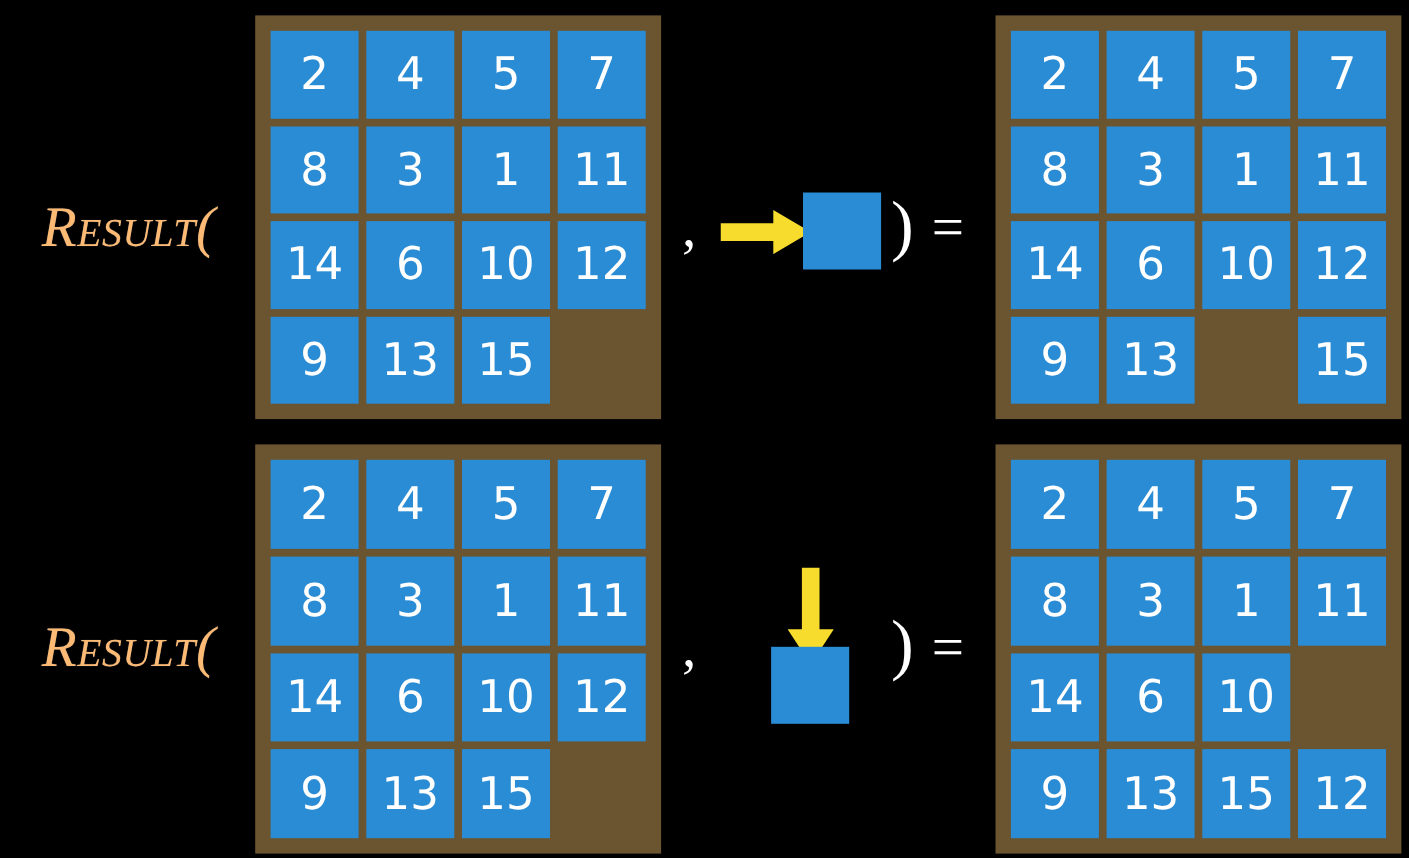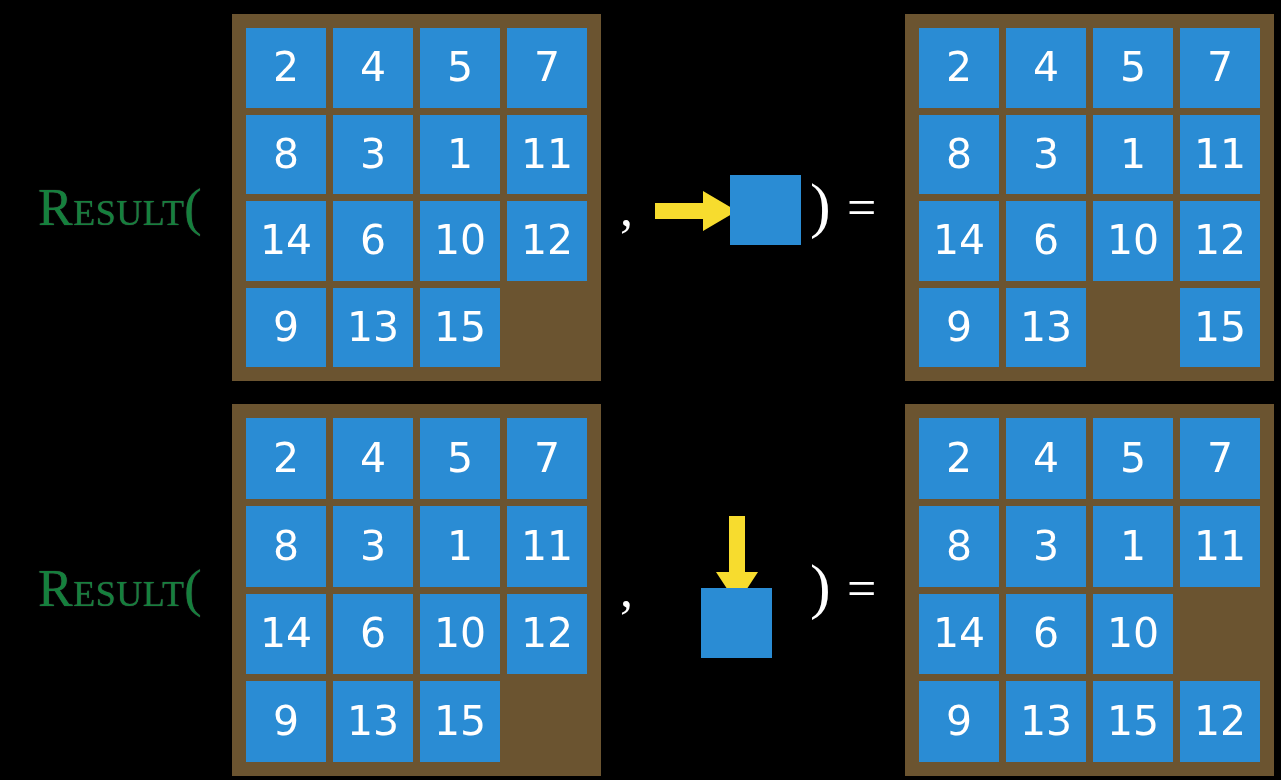--- a/index.html
+++ b/index.html
@@ -13,28 +13,29 @@
     width: 1281px;
     height: 780px;
     background: #000000;
     overflow: hidden;
     font-family: "Liberation Serif", "DejaVu Serif", serif;
   }
 
   
   .result-label {
     position: absolute;
-    color: #15803d;
+    color: #fdba74;
     font-family: "Liberation Serif", "DejaVu Serif", serif;
     font-variant: small-caps;
     font-size: 52px;
     line-height: 1;
     white-space: nowrap;
     letter-spacing: 0.5px;
     text-shadow: 0 0 1px rgba(255,255,255,0.35);
+    font-style: italic;
   }
 
   
   .punct {
     position: absolute;
     color: #ffffff;
     font-family: "Liberation Serif", "DejaVu Serif", serif;
     font-size: 52px;
     line-height: 1;
     white-space: nowrap;

